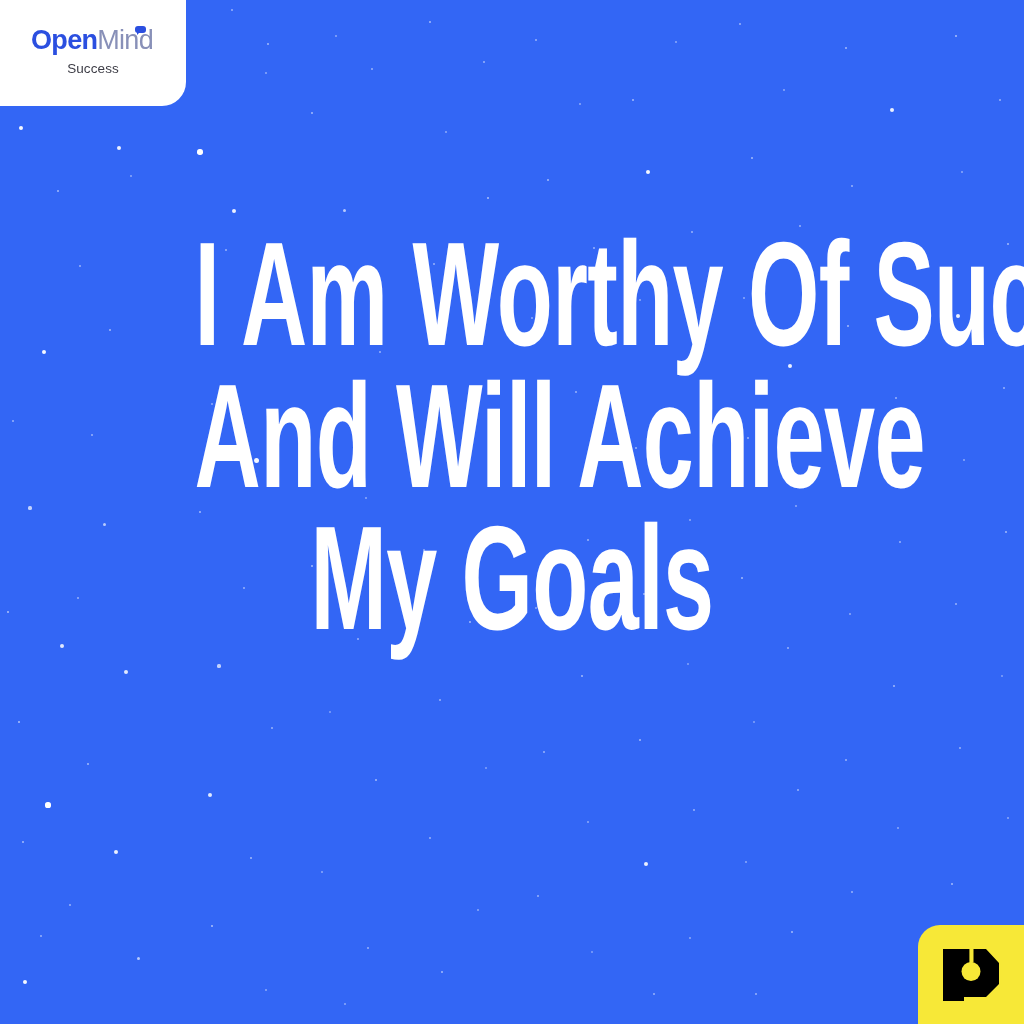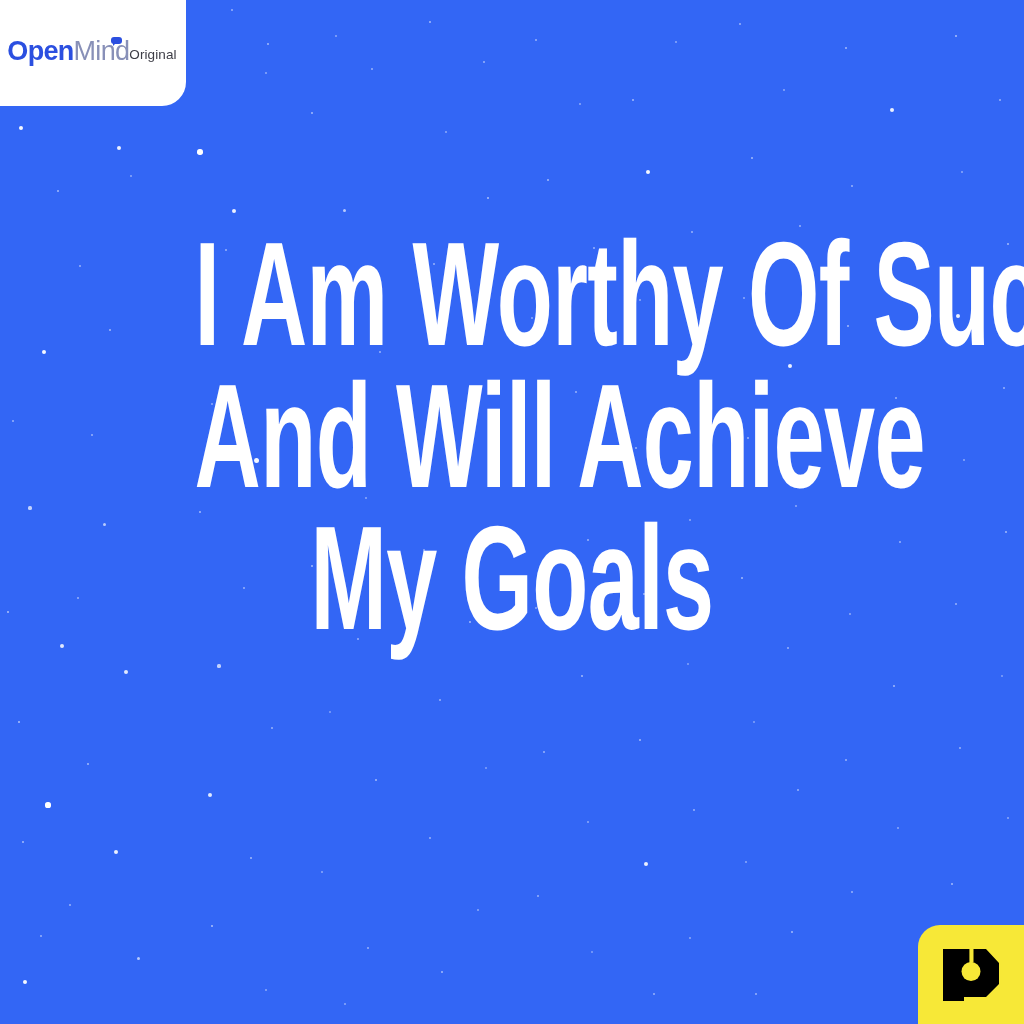--- a/index.html
+++ b/index.html
@@ -31,20 +31,21 @@
   
   #brand-card {
     position: absolute;
     left: 0;
     top: 0;
     width: 186px;
     height: 106px;
     background: #ffffff;
     border-bottom-right-radius: 24px;
     display: flex;
+    flex-direction: column;
     align-items: center;
     justify-content: center;
     padding-bottom: 4px;
     box-sizing: border-box;
   }
   .wordmark {
     position: relative;
     font-size: 27px;
     line-height: 1;
     letter-spacing: -0.7px;
@@ -275,21 +276,21 @@
       <div class="star" style="left: 958.8px; top: 746.8px; width: 2.4px; height: 2.4px; opacity: 0.5; background: rgb(255, 255, 255);"></div>
       <div class="star" style="left: 1006.9px; top: 816.9px; width: 2.2px; height: 2.2px; opacity: 0.45; background: rgb(255, 255, 255);"></div>
       <div class="star" style="left: 950.7px; top: 882.7px; width: 2.6px; height: 2.6px; opacity: 0.55; background: rgb(255, 255, 255);"></div>
     </div>
 
   <div id="brand-card">
     <div class="wordmark">
       <span class="wm-open">Open</span><span class="wm-mind">Mind</span>
       <span class="wm-bubble"></span>
     </div>
-    <div class="subwordmark">Original</div>
+    <div class="subwordmark">Success</div>
   </div>
 
   <div id="headline">
     <span class="hl-line">I Am Worthy Of Success</span>
     <span class="hl-line">And Will Achieve</span>
     <span class="hl-line">My Goals</span>
   </div>
 
   <div id="podimo-badge" style="background: rgb(247, 232, 55);">
     <svg viewBox="0 0 62 58" aria-hidden="true">

